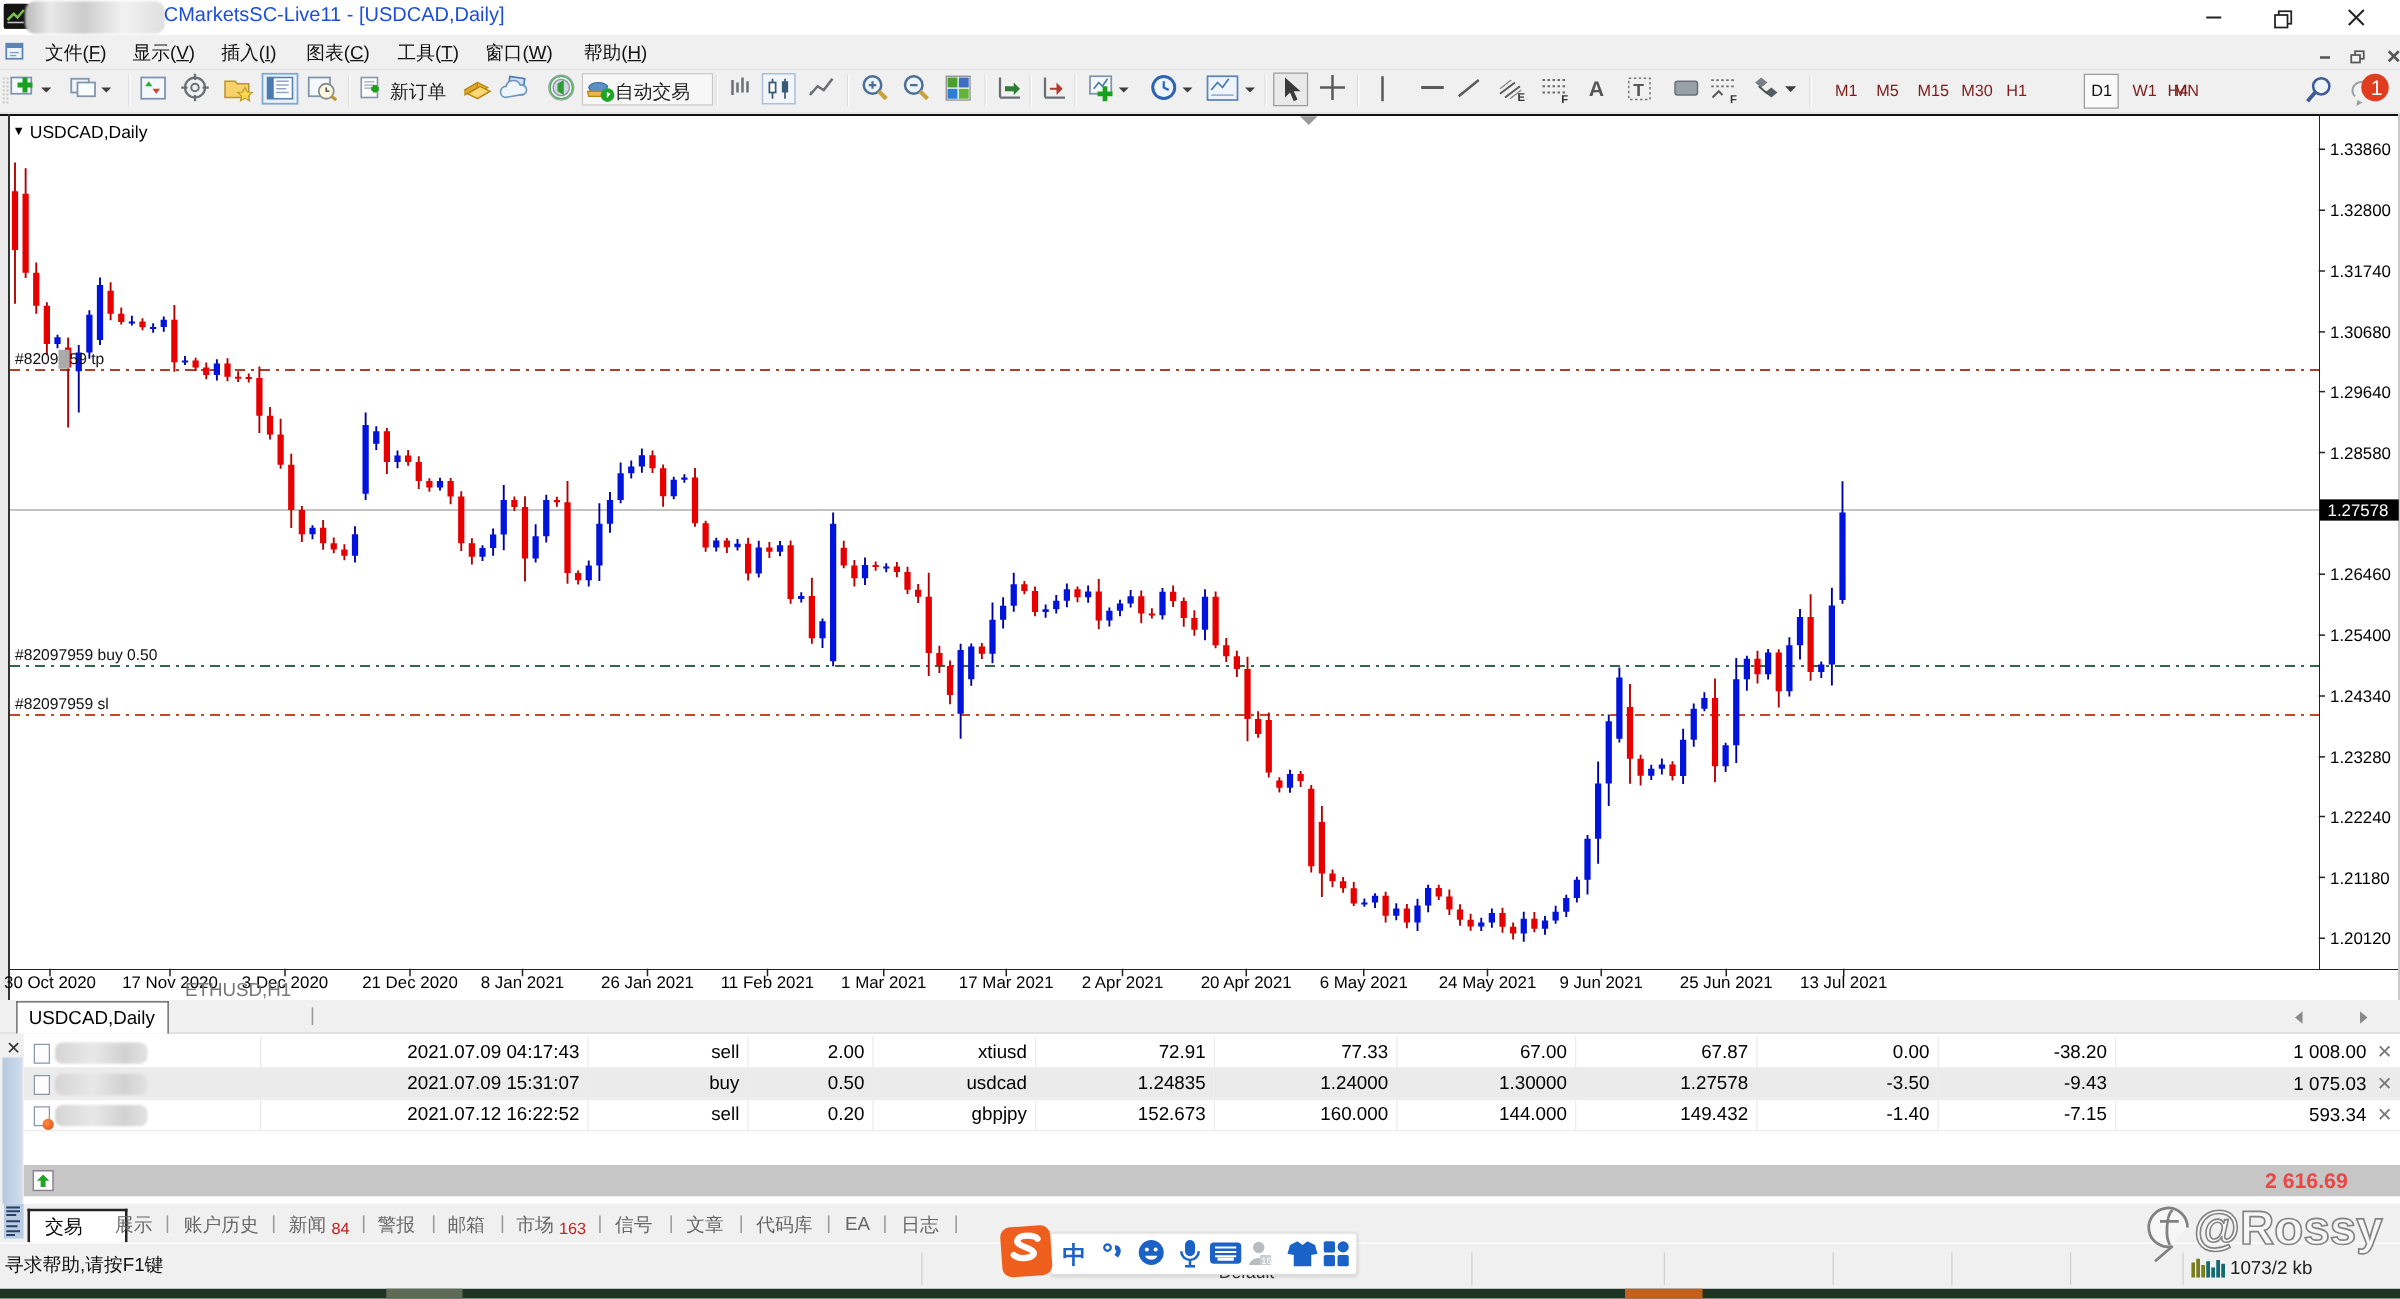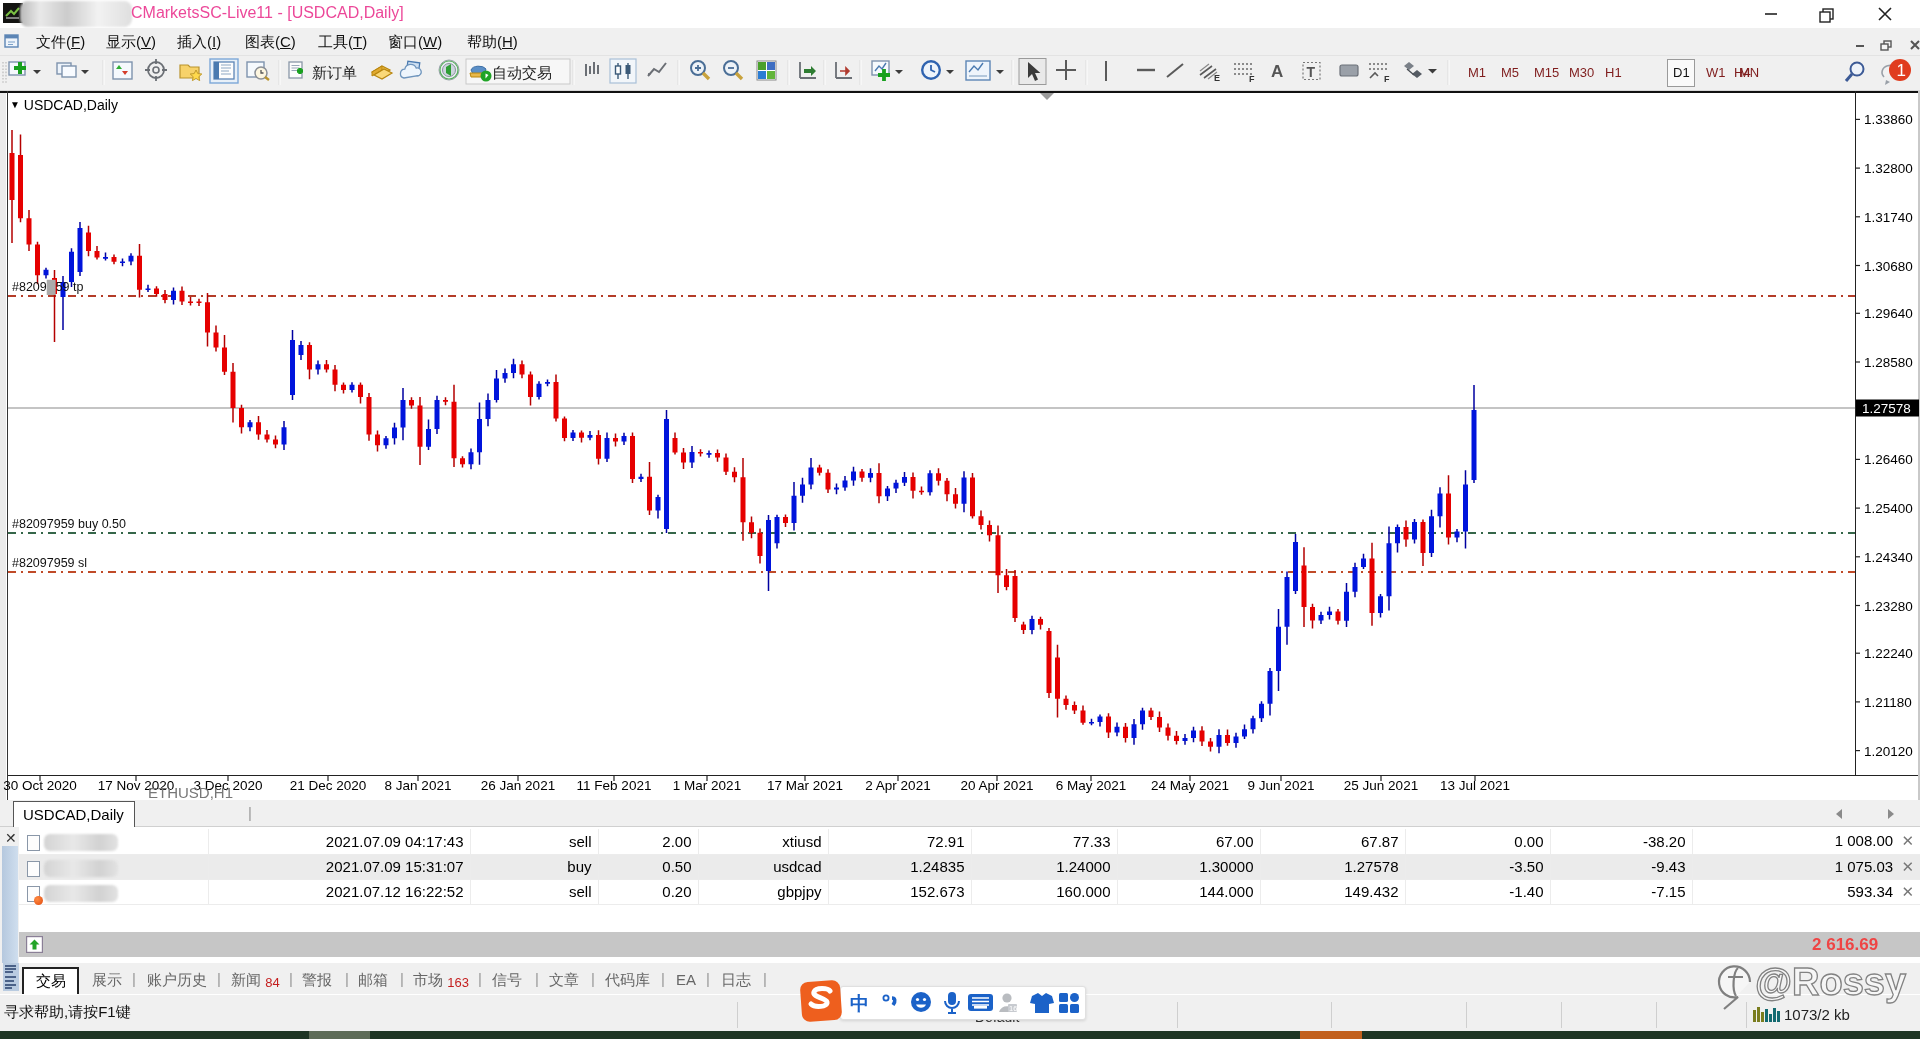--- a/index.html
+++ b/index.html
@@ -4,21 +4,21 @@
 <style>
 html,body{margin:0;padding:0;width:1920px;height:1039px;overflow:hidden;background:#fff;
 font-family:"Liberation Sans",sans-serif;}
 *{box-sizing:border-box;}
 .abs{position:absolute;}
 #app{position:relative;width:1920px;height:1039px;}
 
 #titlebar{left:0;top:0;width:1920px;height:28px;background:#ffffff;}
 #title-ico{left:3px;top:3px;width:20px;height:20px;background:#10100e;border-radius:2px;}
 #title-blur{left:20px;top:1px;width:112px;height:26px;background:linear-gradient(90deg,#b9b9b9,#e9e9e9 18%,#cccccc 42%,#f2f2f2 70%,#dfdfdf);border-radius:8px;filter:blur(1px);}
-#title-txt{left:131px;top:4px;font-size:16px;color:#ec4899;}
+#title-txt{left:131px;top:4px;font-size:16px;color:#1d4ed8;}
 
 #menubar{left:0;top:28px;width:1920px;height:28px;background:#f0f0f0;border-bottom:1px solid #e3e3e3;}
 .menuitem{position:absolute;top:33px;font-size:15px;color:#111;}
 
 #toolbar{left:0;top:56px;width:1920px;height:35px;background:#f0f0f0;border-bottom:1px solid #d8d8d8;}
 .tbtxt{position:absolute;top:64px;font-size:15px;color:#222;}
 .tf{position:absolute;top:65px;font-size:13px;color:#7f1d1d;letter-spacing:0;}
 
 #chart{left:0;top:91px;width:1920px;height:709px;background:#fff;}
 
@@ -37,21 +37,21 @@
 #summary{left:19px;top:932px;width:1901px;height:25px;background:#c6c6c6;font-size:15px;font-weight:bold;color:#000;}
 .docico{display:inline-block;width:13px;height:16px;background:#fdfdfd;border:1px solid #8a97a8;position:relative;top:3px;margin-right:4px;}
 .docr{position:relative;}
 .docr:after{content:"";position:absolute;right:-4px;bottom:-4px;width:9px;height:9px;border-radius:50%;background:radial-gradient(circle at 35% 35%,#ff8a40,#e04a10);}
 .blur1{display:inline-block;width:74px;height:17px;background:linear-gradient(90deg,#d4d4d4,#e8e8e8 40%,#d2d2d2 75%,#e2e2e2);border-radius:6px;position:relative;top:3px;filter:blur(1px);}
 #orders td{border-bottom:1px solid #ececec;}
 
 #btabs{left:0;top:963px;width:1920px;height:31px;background:#f0f0f0;}
 .btab{position:absolute;top:971px;font-size:15px;color:#666;}
 .bsep{position:absolute;top:970px;font-size:15px;color:#999;}
-#btab-active{position:absolute;left:22px;top:967px;width:57px;height:27px;background:#fff;border:2px solid #222;border-bottom:none;font-size:15px;color:#000;padding:3px 0 0 12px;}
+#btab-active{position:absolute;left:22px;top:967px;width:80px;height:27px;background:#fff;border:2px solid #222;border-bottom:none;font-size:15px;color:#000;padding:3px 0 0 12px;}
 
 #statusbar{left:0;top:994px;width:1920px;height:37px;background:#f0f0f0;border-top:1px solid #fff;}
 #status-txt{left:4px;top:1003px;font-size:15px;color:#111;}
 .ssep{position:absolute;top:8px;width:1px;height:26px;background:#cfcfcf;}
 
 #taskbar{left:0;top:1031px;width:1920px;height:8px;background:#1e3524;}
 </style>
 </head>
 <body>
 <div id="app">

